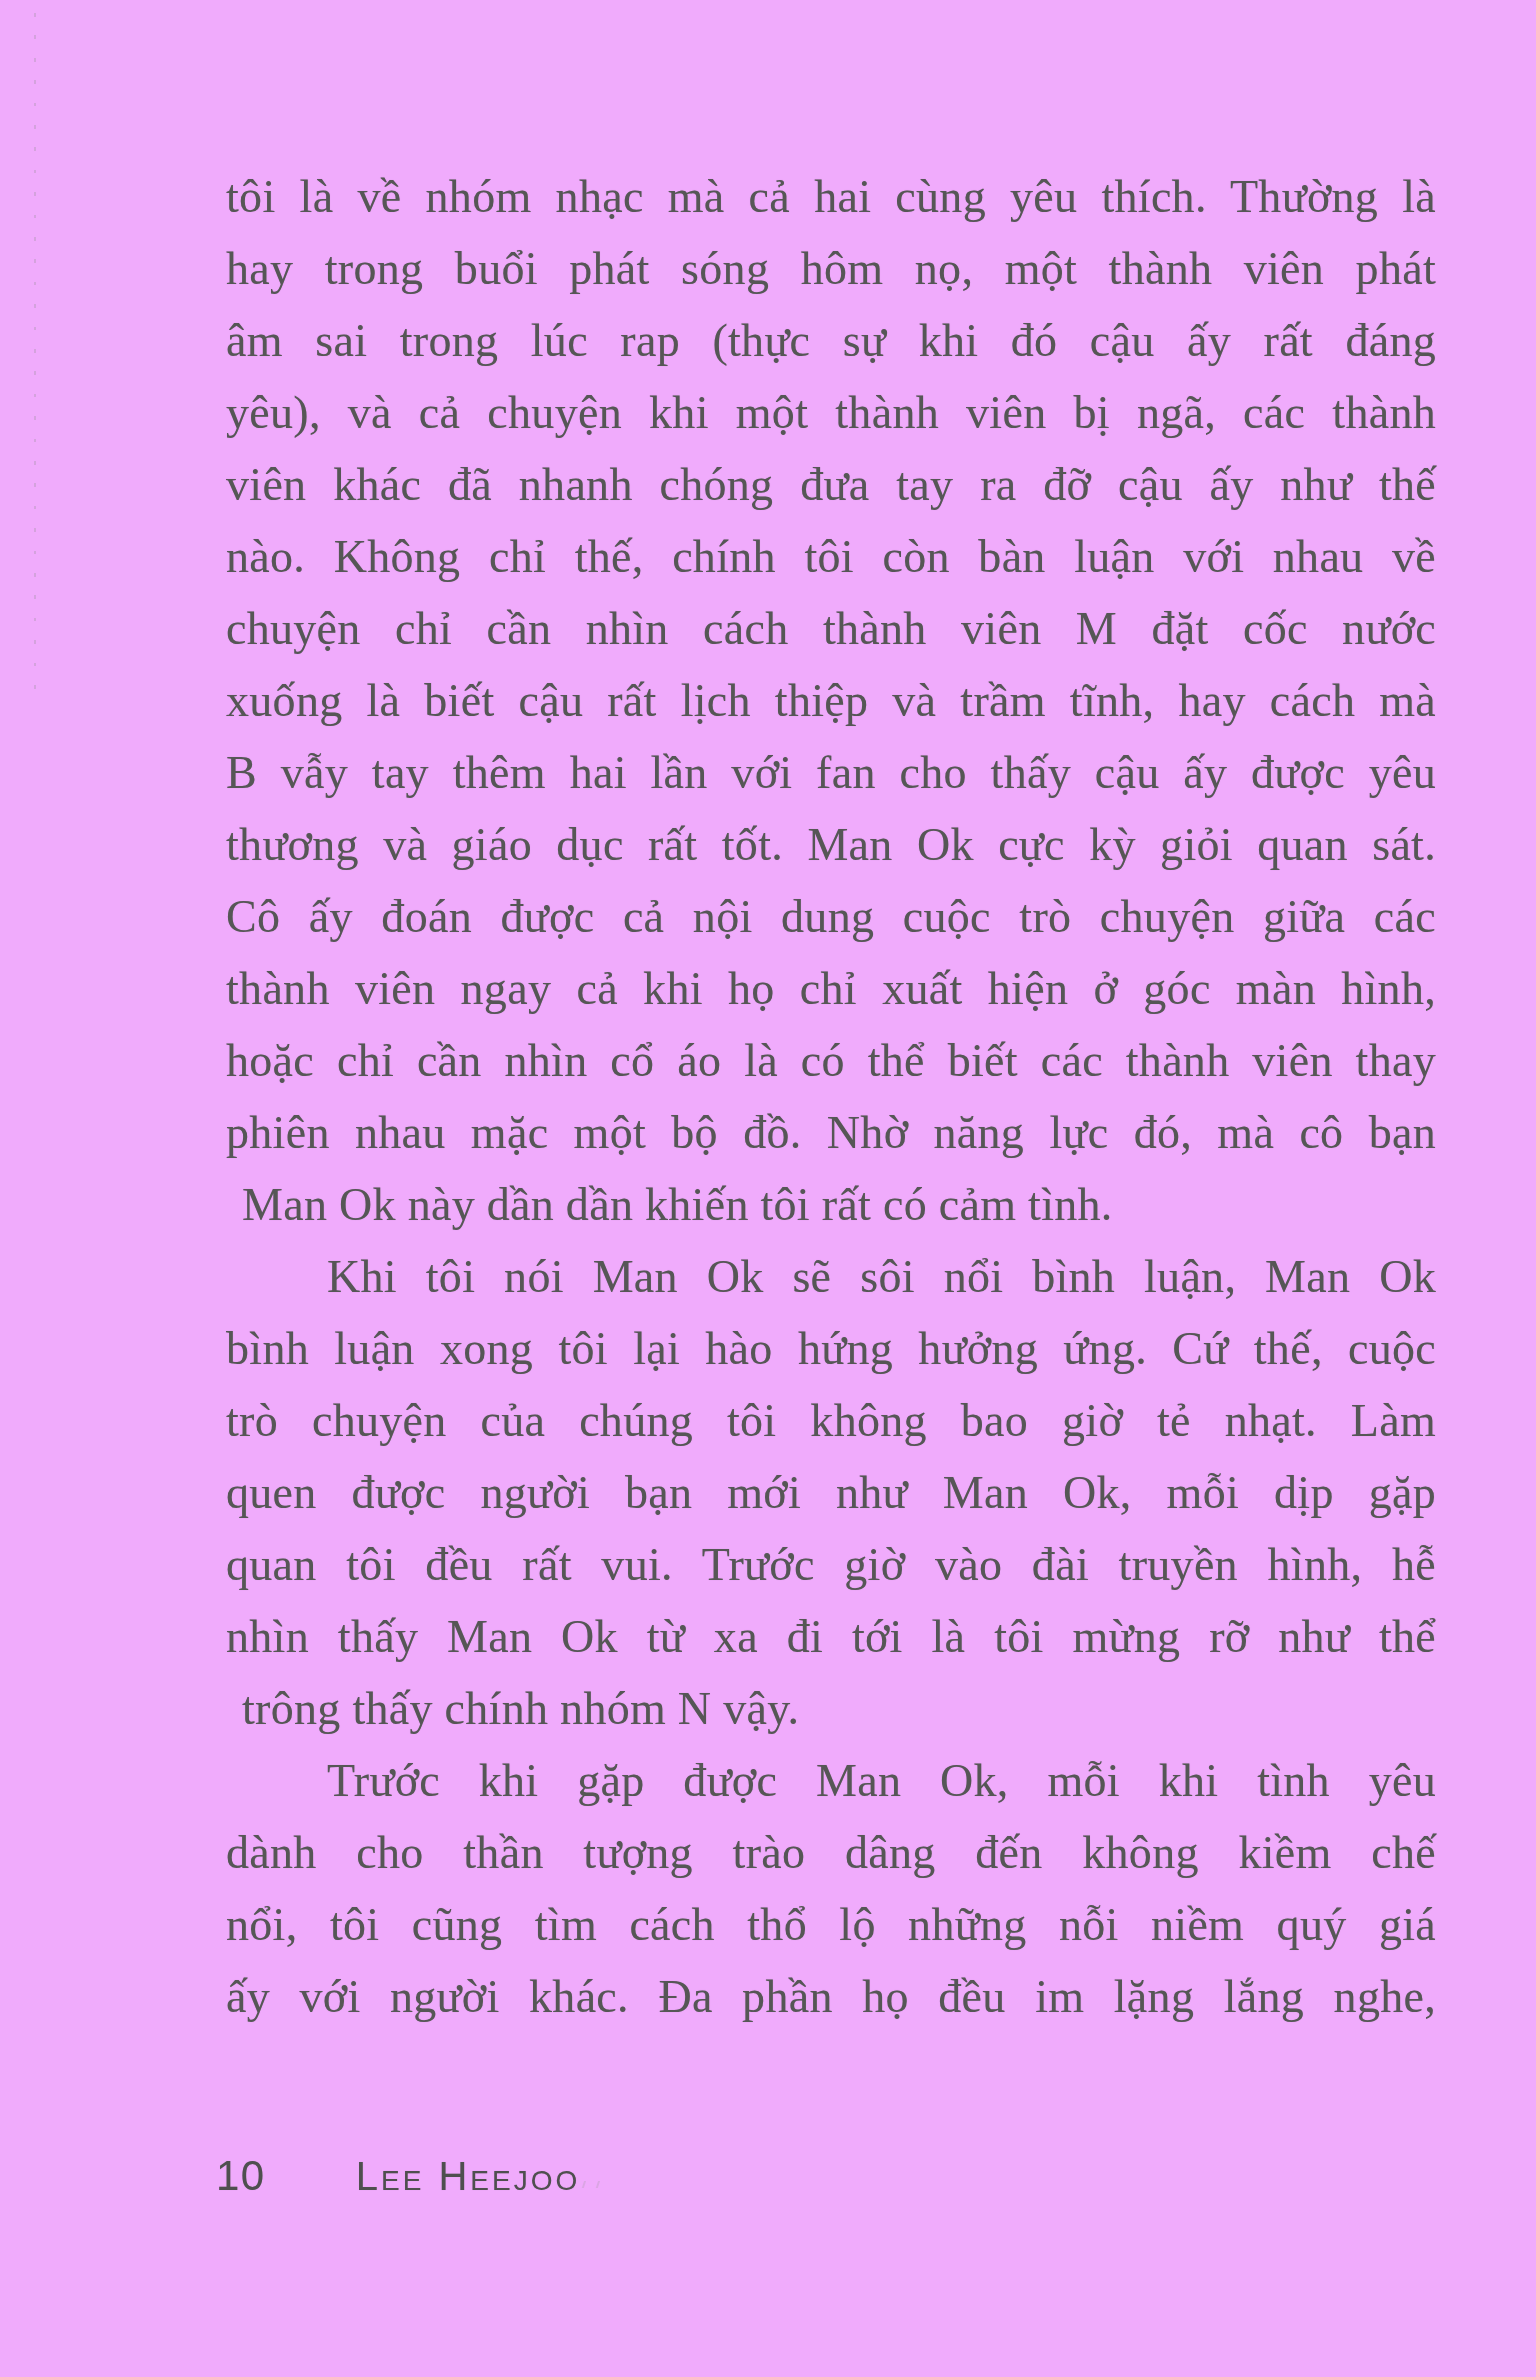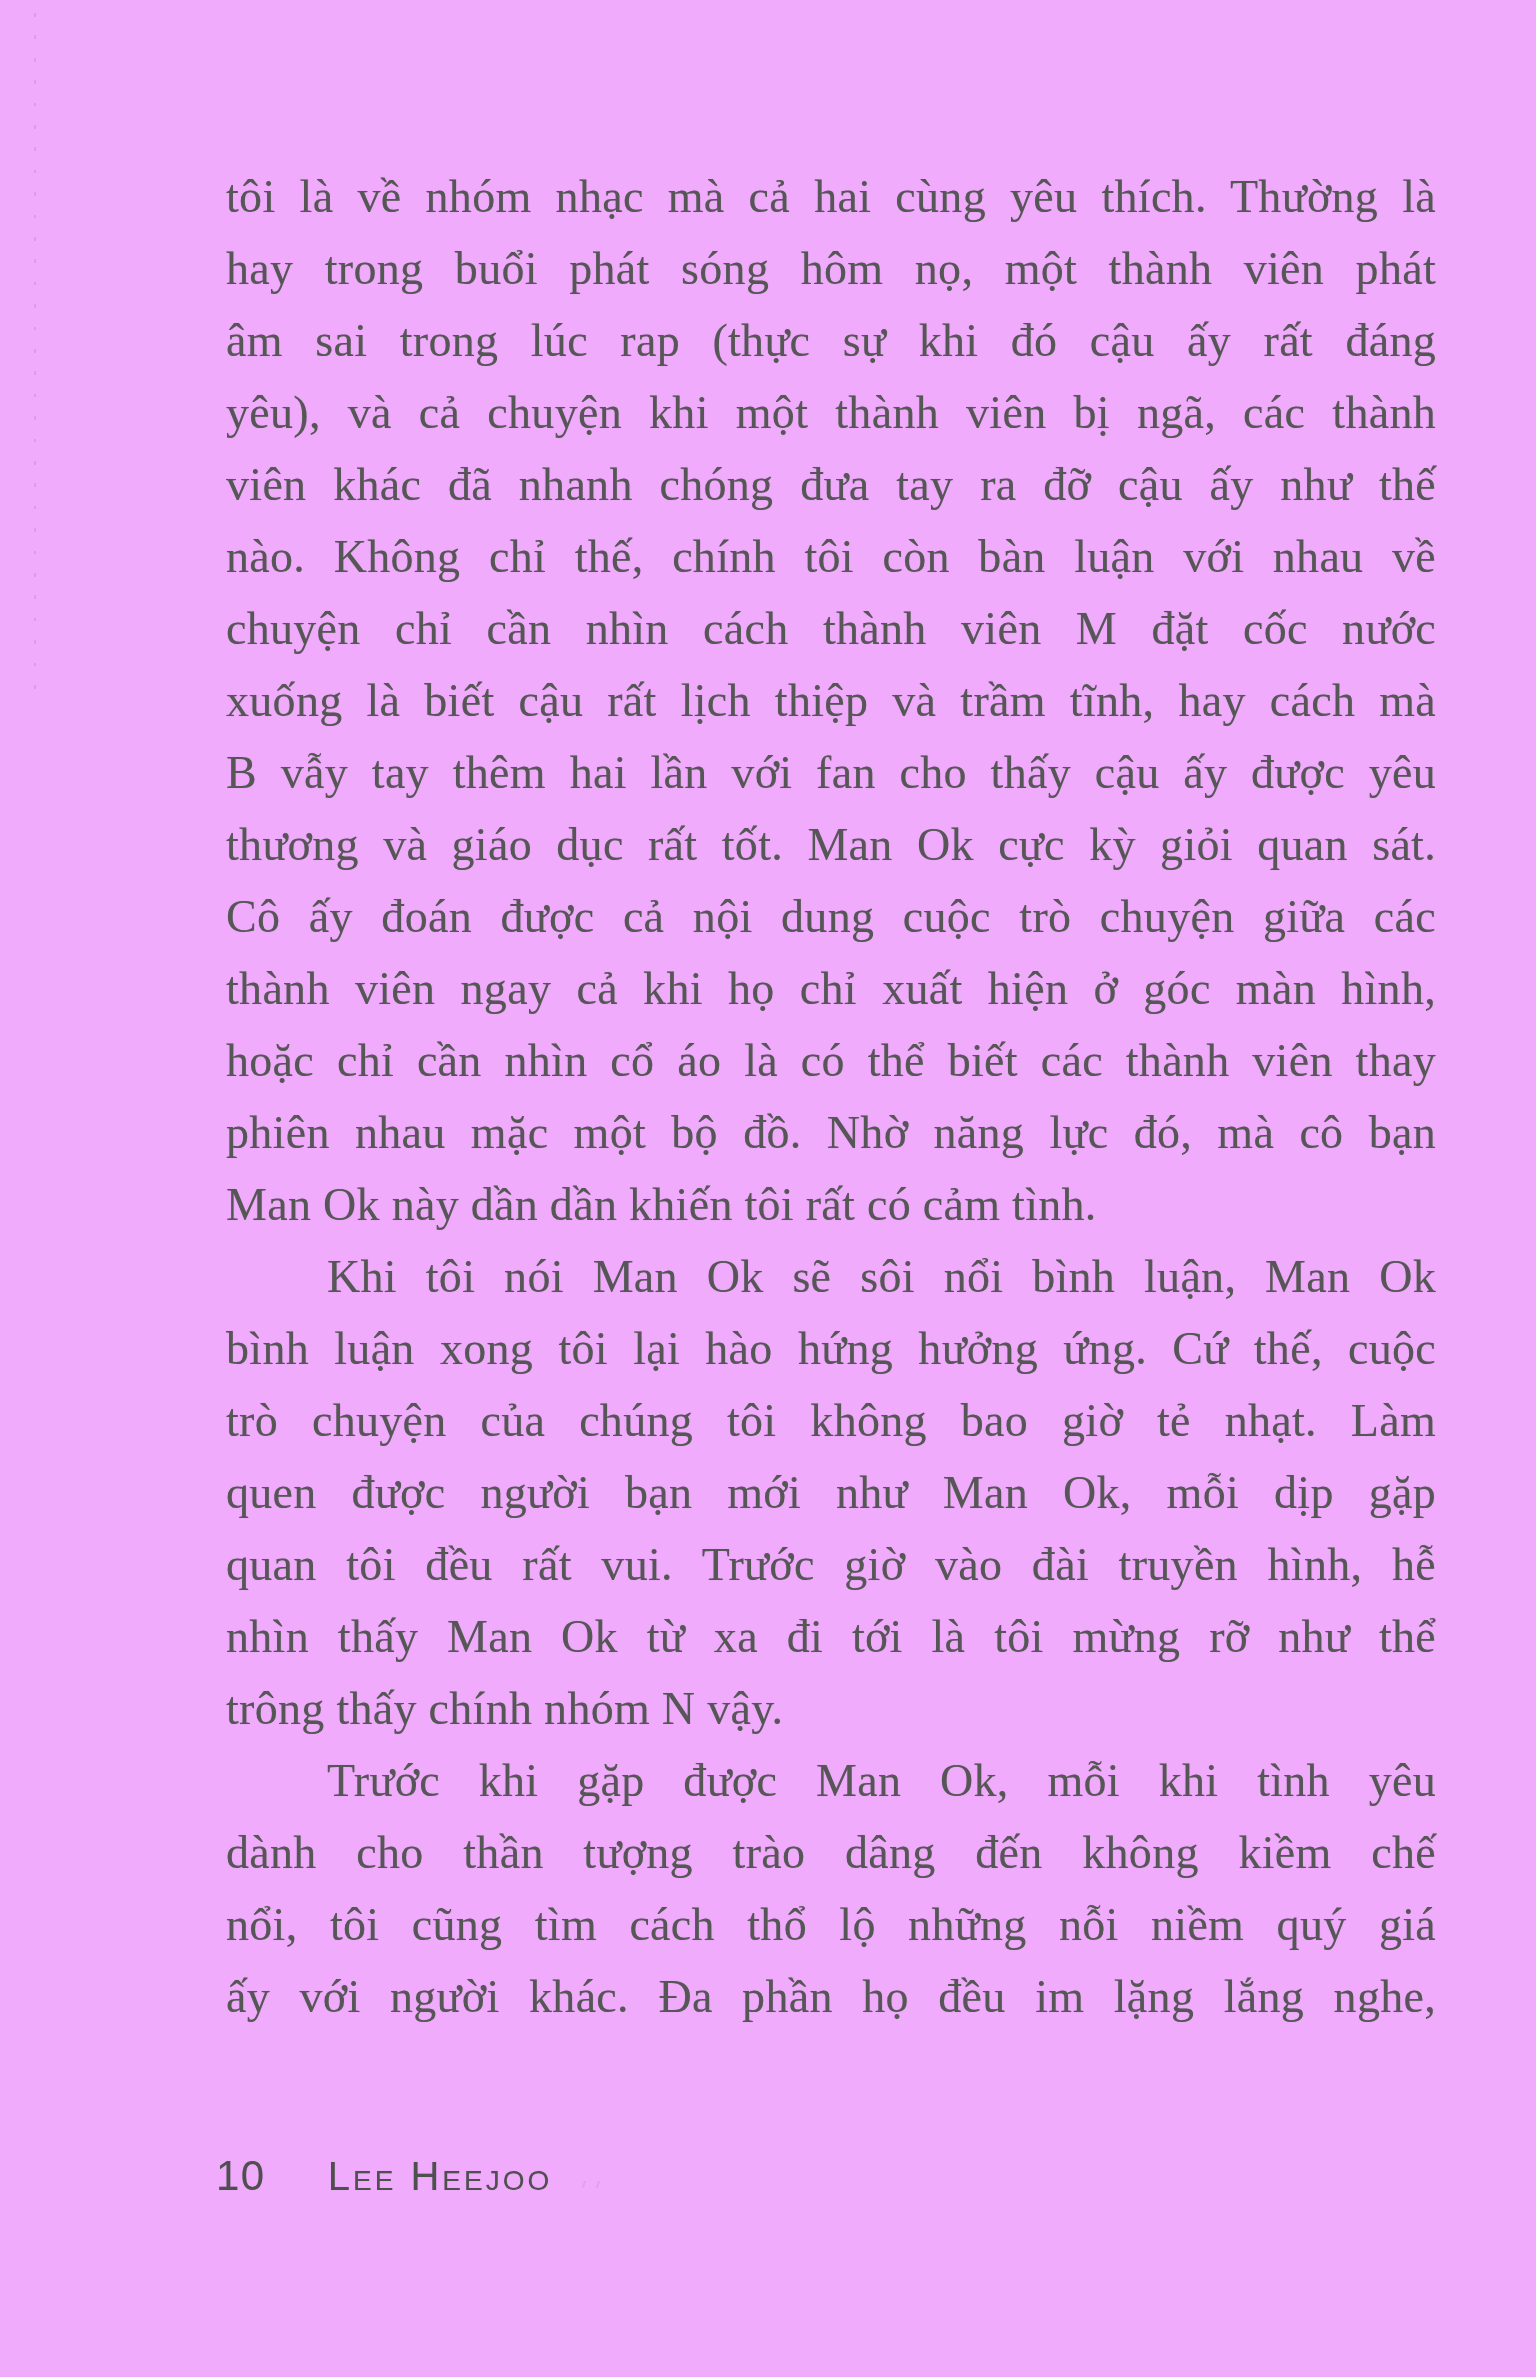--- a/index.html
+++ b/index.html
@@ -54,32 +54,34 @@
   .line {
     text-align: justify;
     text-align-last: justify;
     text-justify: inter-word;
     height: 72px;
     white-space: nowrap;
   }
   .line.flush {
     text-align: left;
     text-align-last: left;
+    margin-left: 16px;
   }
   .line.indent {
     text-indent: 101px;
   }
   .footer {
     position: absolute;
     left: 216px;
     top: 2152px;
     display: flex;
     align-items: baseline;
     font-family: "Liberation Sans", "DejaVu Sans", sans-serif;
     color: #4f4f4f;
+    gap: 28px;
   }
   .page-number {
     font-size: 42px;
     letter-spacing: 1.5px;
     text-shadow: 0 0 0.7px rgba(90,90,90,0.3);
   }
   .author-name {
     margin-left: 62px;
     font-size: 40px;
     font-variant: small-caps;

